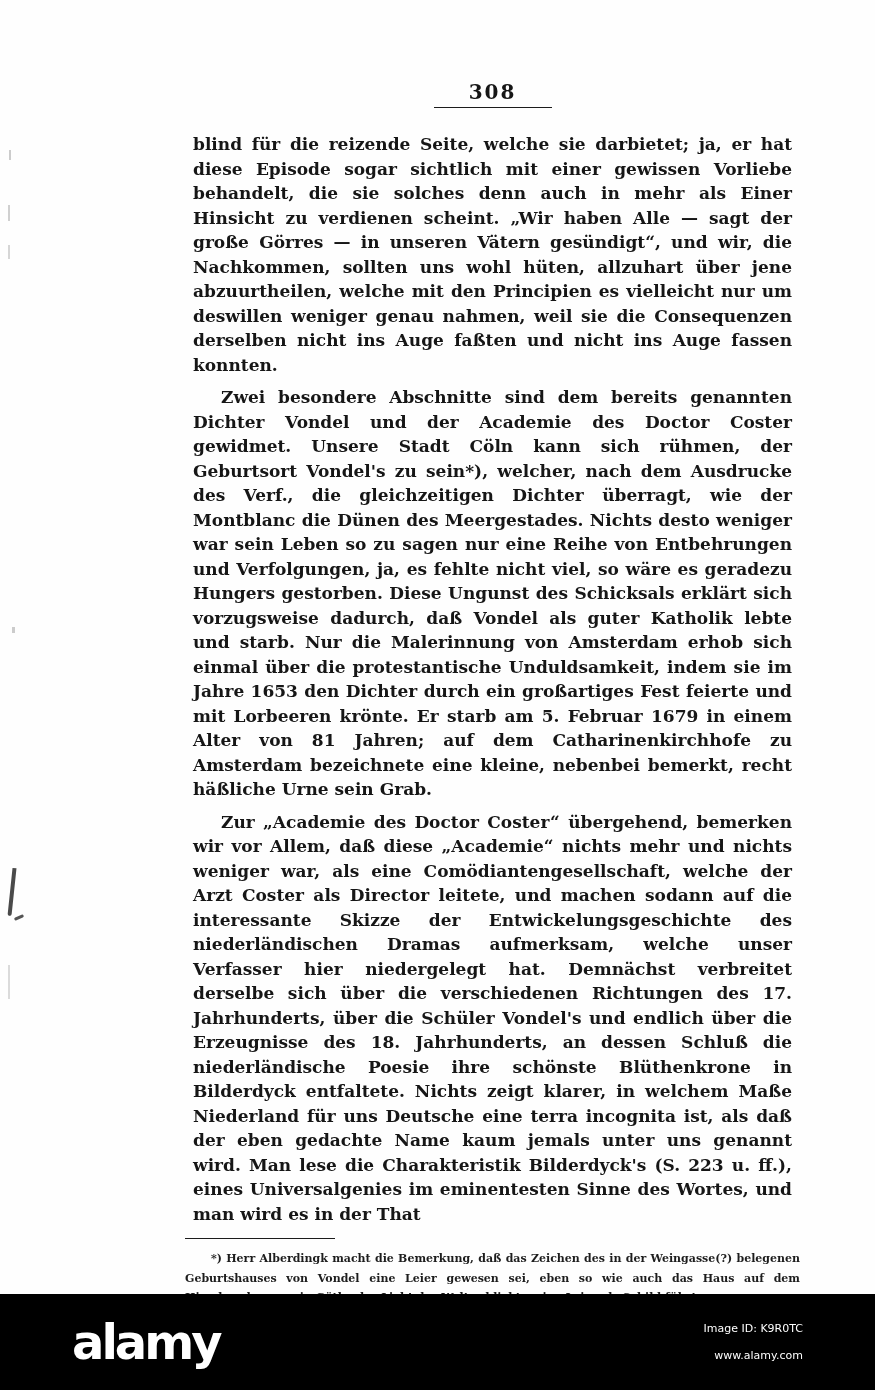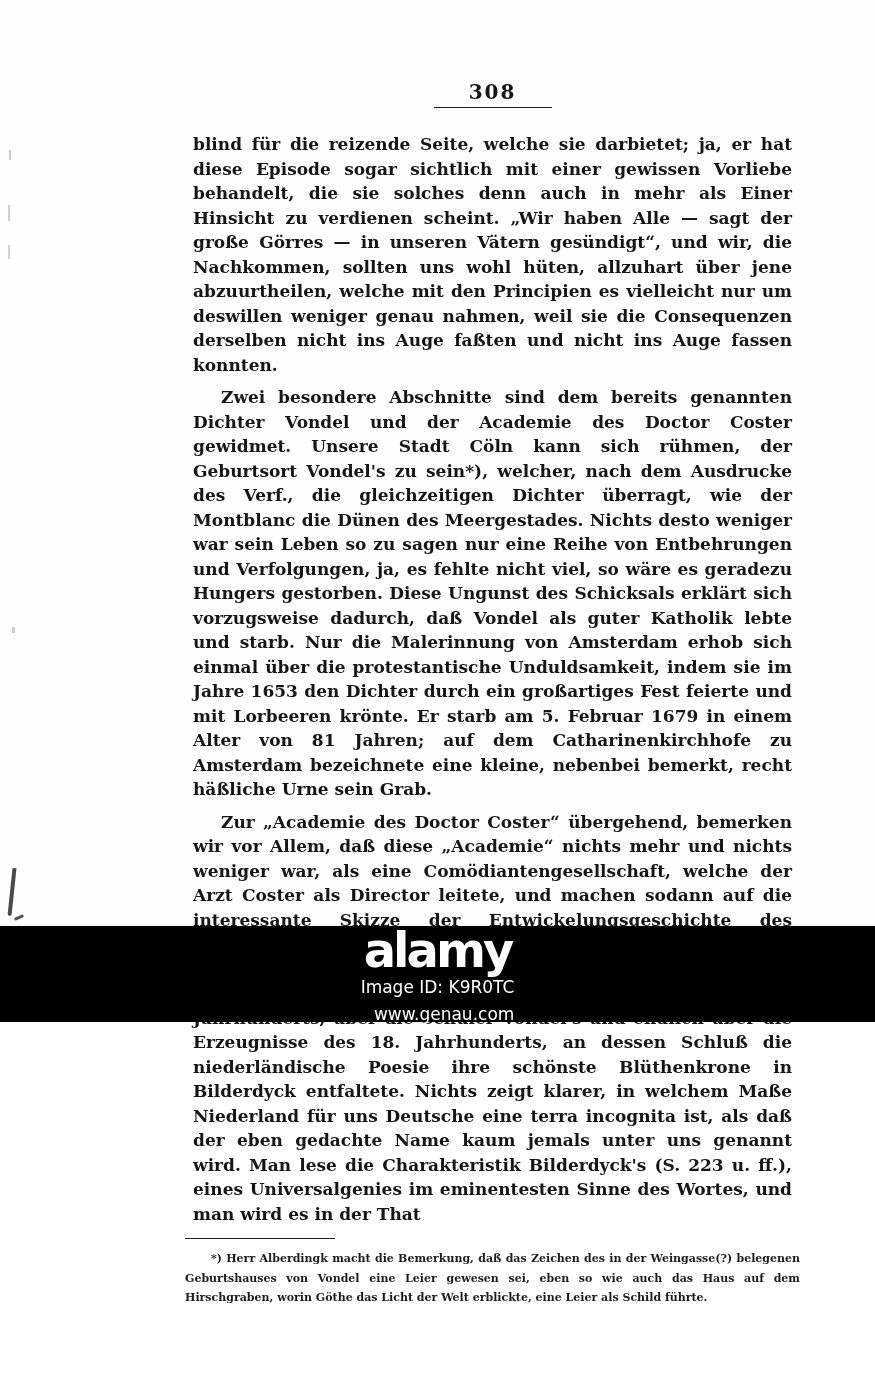--- a/index.html
+++ b/index.html
@@ -6,21 +6,21 @@
     margin: 0;
     padding: 0;
     background: #ffffff;
     width: 875px;
     height: 1390px;
     overflow: hidden;
   }
   .page {
     position: relative;
     width: 875px;
-    height: 1022px;
+    height: 1390px;
     background: #fefefe;
     font-family: "DejaVu Serif", serif;
     color: #161616;
   }
   
   .page-header {
     position: absolute;
     top: 80px;
     left: 185px;
     width: 615px;
@@ -93,33 +93,32 @@
     bottom: 0;
     width: 875px;
     height: 96px;
     background: #000000;
     display: flex;
     align-items: center;
     justify-content: space-between;
     padding: 0 72px;
     box-sizing: border-box;
     font-family: "DejaVu Sans", sans-serif;
-    flex-direction: column;
   }
   .alamy-logo {
     color: #ffffff;
     font-size: 48px;
     font-weight: bold;
     letter-spacing: -3px;
     line-height: 1;
   }
   .alamy-meta {
     color: #ffffff;
     text-align: right;
-    font-size: 17px;
+    font-size: 11px;
     line-height: 27px;
     font-weight: normal;
   }
 </style>
 </head>
 <body>
 
 <div class="page">
 
   <div class="scan-mark mark-1"></div>
@@ -141,17 +140,17 @@
     <p class="para indent">Zur „Academie des Doctor Coster“ übergehend, bemerken wir vor Allem, daß diese „Academie“ nichts mehr und nichts weniger war, als eine Comödiantengesellschaft, welche der Arzt Coster als Director leitete, und machen sodann auf die interessante Skizze der Entwickelungsgeschichte des niederländischen Dramas aufmerksam, welche unser Verfasser hier niedergelegt hat. Demnächst verbreitet derselbe sich über die verschiedenen Richtungen des 17. Jahrhunderts, über die Schüler Vondel's und endlich über die Erzeugnisse des 18. Jahrhunderts, an dessen Schluß die niederländische Poesie ihre schönste Blüthenkrone in Bilderdyck entfaltete. Nichts zeigt klarer, in welchem Maße Niederland für uns Deutsche eine terra incognita ist, als daß der eben gedachte Name kaum jemals unter uns genannt wird. Man lese die Charakteristik Bilderdyck's (S. 223 u. ff.), eines Universalgenies im eminentesten Sinne des Wortes, und man wird es in der That</p>
 
     <div class="footnote-rule"></div>
     <p class="footnote">*) Herr Alberdingk macht die Bemerkung, daß das Zeichen des in der Weingasse(?) belegenen Geburtshauses von Vondel eine Leier gewesen sei, eben so wie auch das Haus auf dem Hirschgraben, worin Göthe das Licht der Welt erblickte, eine Leier als Schild führte.</p>
   </main>
 
   <footer class="alamy-bar">
     <div class="alamy-logo">alamy</div>
     <div class="alamy-meta">
       <div>Image ID: K9R0TC</div>
-      <div>www.genau.com</div>
+      <div>www.alamy.com</div>
     </div>
   </footer>
 
 </div>
 
 </body></html>

